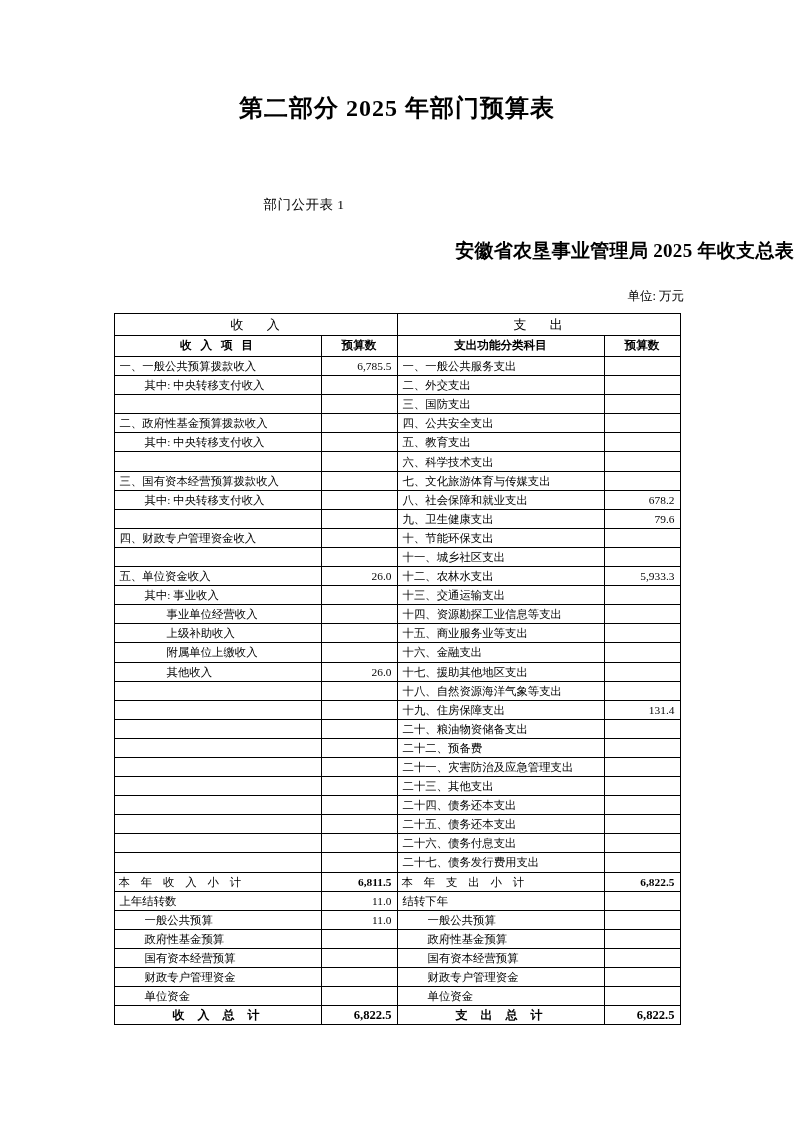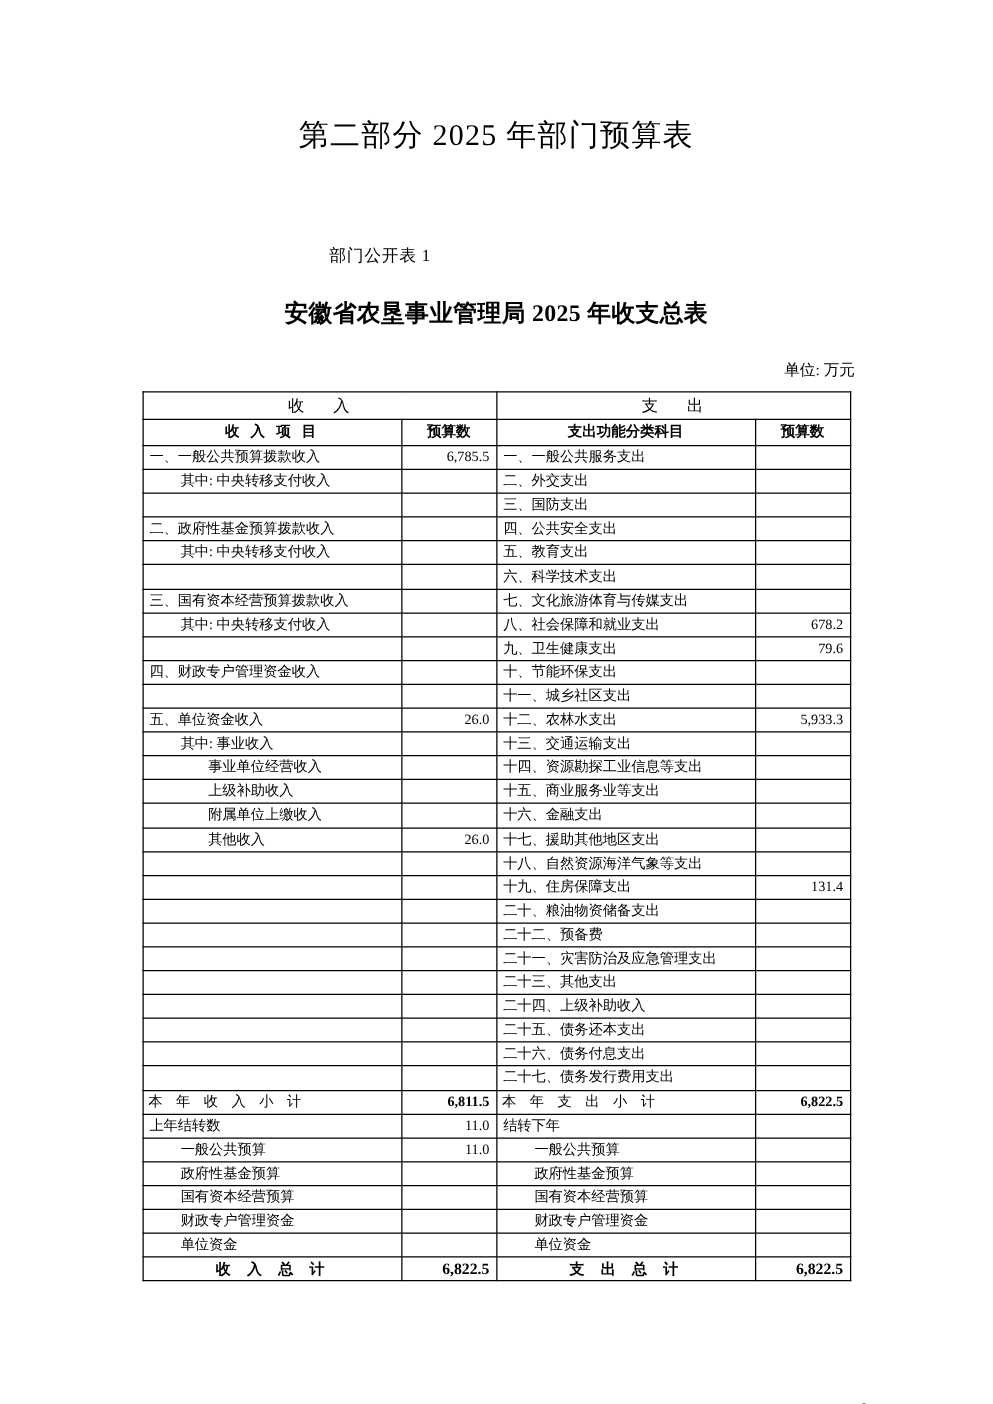--- a/index.html
+++ b/index.html
@@ -18,33 +18,33 @@
     width: 794px;
     height: 1123px;
     box-sizing: border-box;
     padding: 0;
     position: relative;
   }
   .part-title {
     text-align: center;
     font-family: "Liberation Serif", serif;
     font-size: 24px;
-    font-weight: normal;
+    font-weight: bold;
     letter-spacing: 1px;
     margin-top: 92px;
   }
   .form-no {
     text-align: center;
     font-size: 13.5px;
     margin-top: 72px;
     padding-right: 186px;
     letter-spacing: 0.5px;
   }
   .doc-title {
-    text-align: center;
+    text-align: right;
     font-size: 19px;
     font-weight: bold;
     margin-top: 24px;
     letter-spacing: 0.3px;
   }
   .unit-line {
     text-align: right;
     font-size: 12.5px;
     margin-top: 24px;
     padding-right: 110px;
@@ -284,21 +284,21 @@
         </tr>
         <tr>
           <td class="ind0"></td>
           <td class="num"></td>
           <td class="ind0">二十三、其他支出</td>
           <td class="num"></td>
         </tr>
         <tr>
           <td class="ind0"></td>
           <td class="num"></td>
-          <td class="ind0">二十四、上级补助收入</td>
+          <td class="ind0">二十四、债务还本支出</td>
           <td class="num"></td>
         </tr>
         <tr>
           <td class="ind0"></td>
           <td class="num"></td>
           <td class="ind0">二十五、债务还本支出</td>
           <td class="num"></td>
         </tr>
         <tr>
           <td class="ind0"></td>

